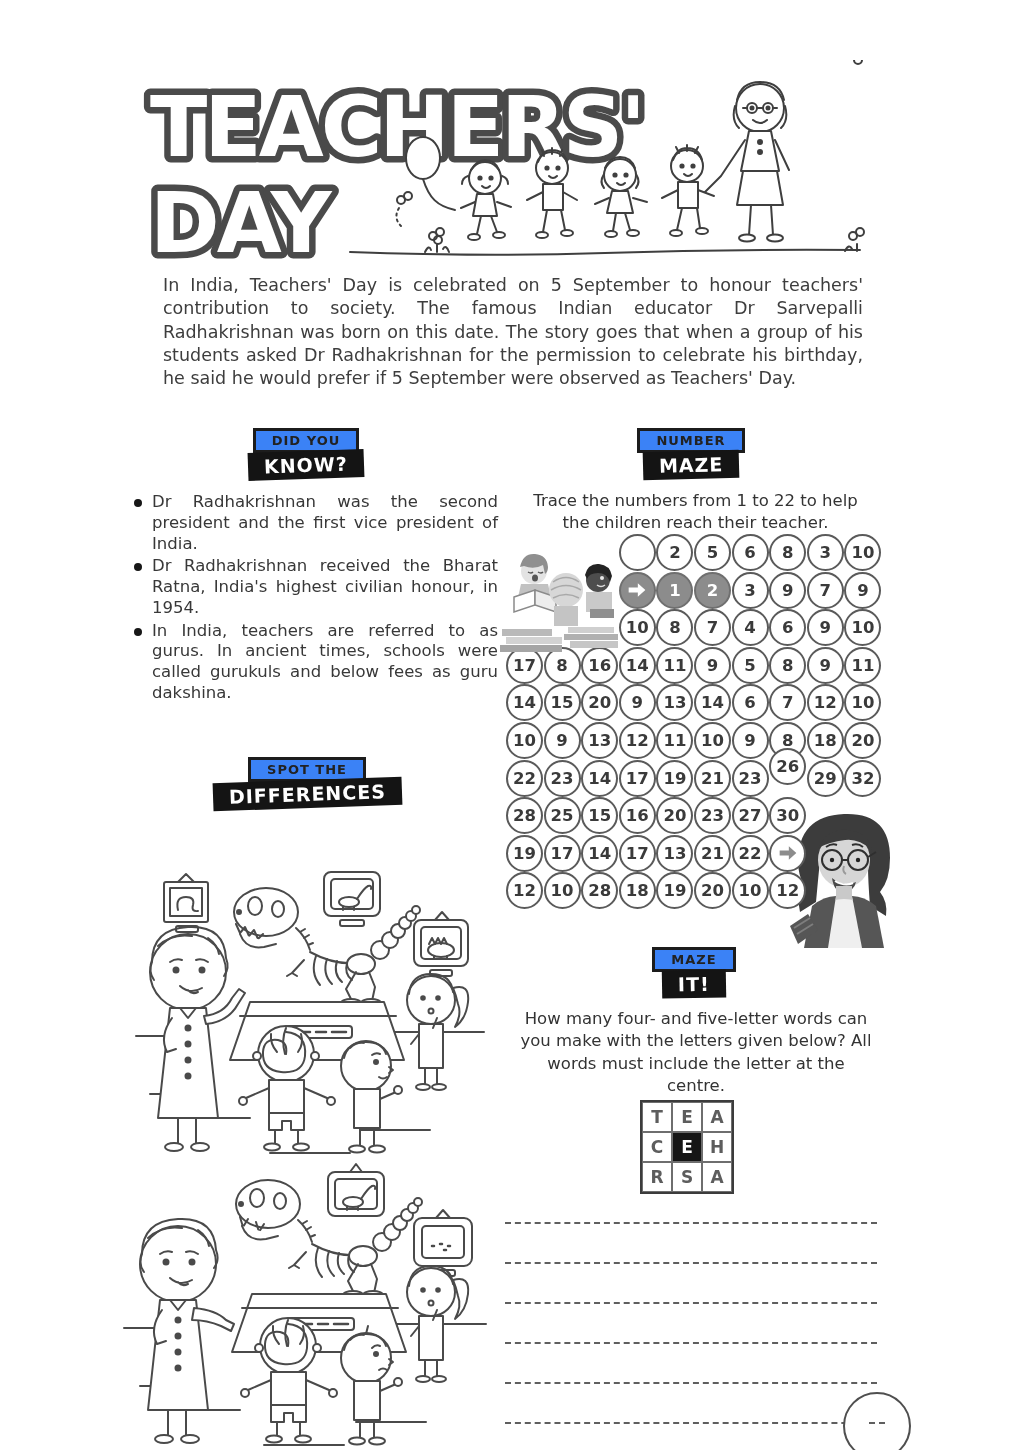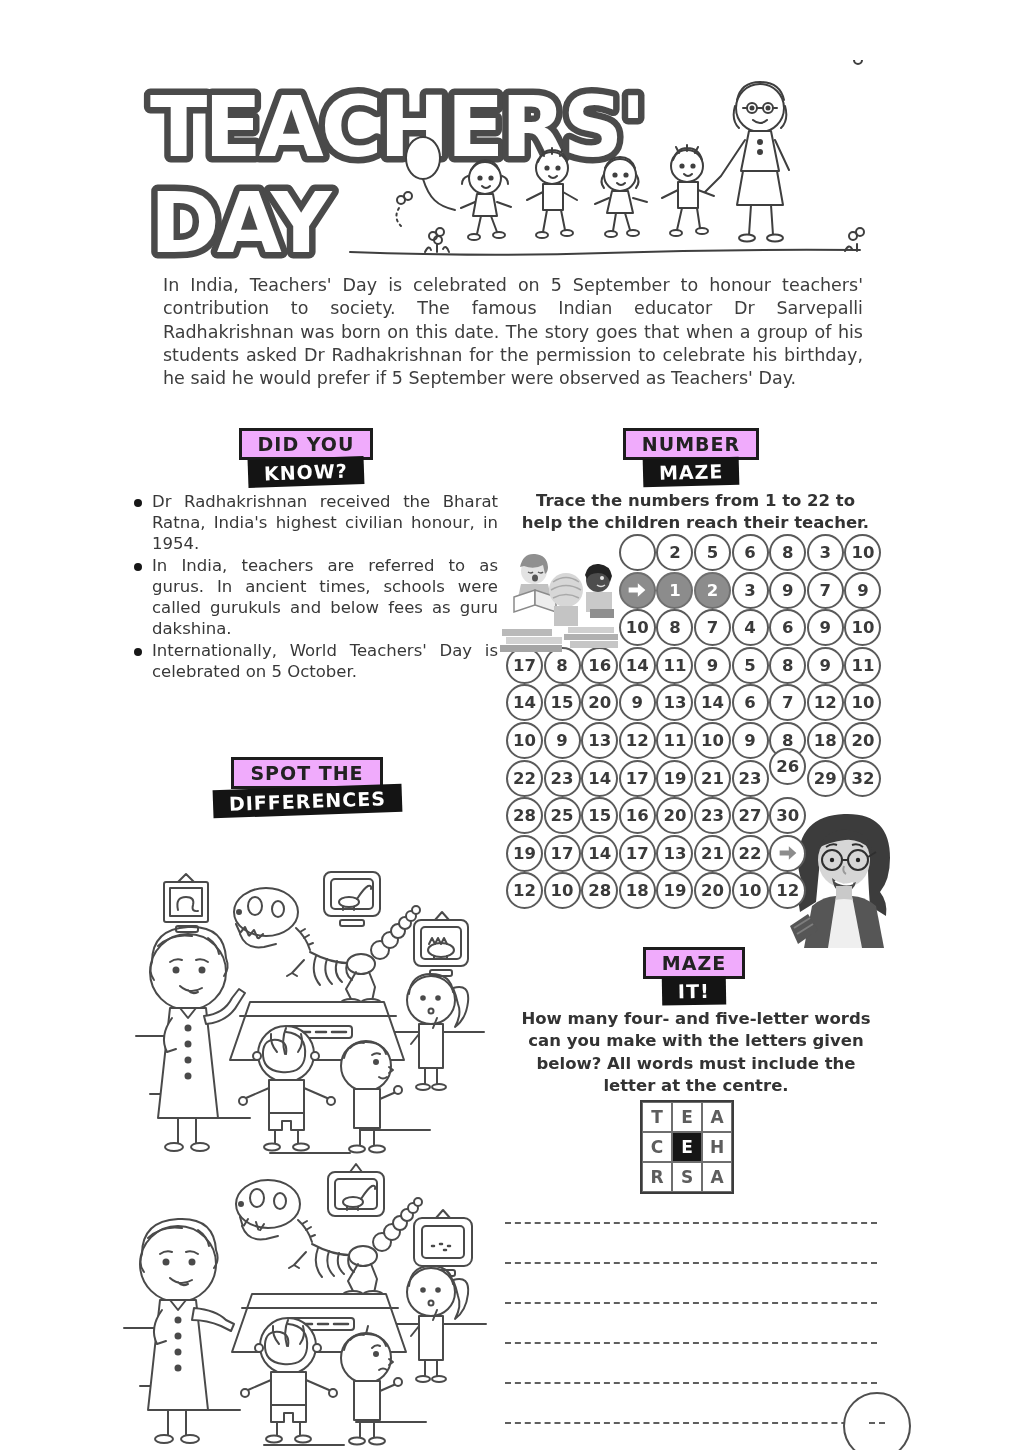--- a/index.html
+++ b/index.html
@@ -10,26 +10,26 @@
   
   .title-text{fill:#ffffff;stroke:#4a4a4a;stroke-width:13px;paint-order:stroke;
               stroke-linejoin:round;font-weight:bold;letter-spacing:-3px;
               font-family:"DejaVu Sans","Liberation Sans",sans-serif;}
 
   
   .intro{font-size:17.5px;line-height:1.33;text-align:justify;font-weight:500;color:#3d3d3d;}
 
   
   .sec-hdr{display:flex;flex-direction:column;align-items:center;}
-  .hdr-white{background:#f0abfc;border:3px solid #1c1c1c;color:#222;font-weight:bold;
-             font-size:19px;letter-spacing:1px;padding:2px 16px;white-space:nowrap;}
+  .hdr-white{background:#3b82f6;border:3px solid #1c1c1c;color:#222;font-weight:bold;
+             font-size:13px;letter-spacing:1px;padding:2px 16px;white-space:nowrap;}
   .hdr-black{background:#141414;color:#fff;font-weight:bold;font-size:19px;letter-spacing:1px;
              padding:3px 16px;margin-top:-2px;white-space:nowrap;}
 
-  .instr{font-weight:bold;font-size:16.5px;text-align:center;line-height:1.35;color:#333;}
+  .instr{font-weight:normal;font-size:16.5px;text-align:center;line-height:1.35;color:#333;}
 
   
   .facts{list-style:none;margin:0;padding:0;font-size:16.5px;line-height:1.26;
          text-align:justify;font-weight:500;color:#383838;}
   .facts li{position:relative;padding-left:22px;margin-bottom:2px;}
   .facts li::before{content:"";position:absolute;left:4px;top:7px;width:8px;height:8px;
                     border-radius:50%;background:#171717;}
 
   
   .maze{position:absolute;}
@@ -170,23 +170,23 @@
   </svg>
 
   <div class="abs intro" style="left:163px;top:274px;width:700px;">In India, Teachers' Day is celebrated on 5 September to honour teachers' contribution to society. The famous Indian educator Dr Sarvepalli Radhakrishnan was born on this date. The story goes that when a group of his students asked Dr Radhakrishnan for the permission to celebrate his birthday, he said he would prefer if 5 September were observed as Teachers' Day.</div>
 
   <div class="abs sec-hdr" style="left:206px;top:428px;width:200px;">
     <div class="hdr-white">DID YOU</div>
     <div class="hdr-black" style="transform:rotate(-2deg);">KNOW?</div>
   </div>
 
   <ul class="abs facts" style="left:130px;top:492px;width:368px;">
+    <li><span>Dr Radhakrishnan was the second president and the first vice president of India.</span></li>
     <li><span>Dr Radhakrishnan received the Bharat Ratna, India's highest civilian honour, in 1954.</span></li>
     <li><span>In India, teachers are referred to as gurus. In ancient times, schools were called gurukuls and below fees as guru dakshina.</span></li>
-    <li><span>Internationally, World Teachers' Day is celebrated on 5 October.</span></li>
   </ul>
 
   <div class="abs sec-hdr" style="left:591px;top:428px;width:200px;">
     <div class="hdr-white">NUMBER</div>
     <div class="hdr-black" style="transform:rotate(-1.5deg);">MAZE</div>
   </div>
 
   <div class="abs instr" style="left:518px;top:490px;width:355px;">Trace the numbers from 1 to 22 to help the children reach their teacher.</div>
 
   <div class="maze abs" style="left:506px;top:534px;width:380px;height:380px;z-index:2;">

